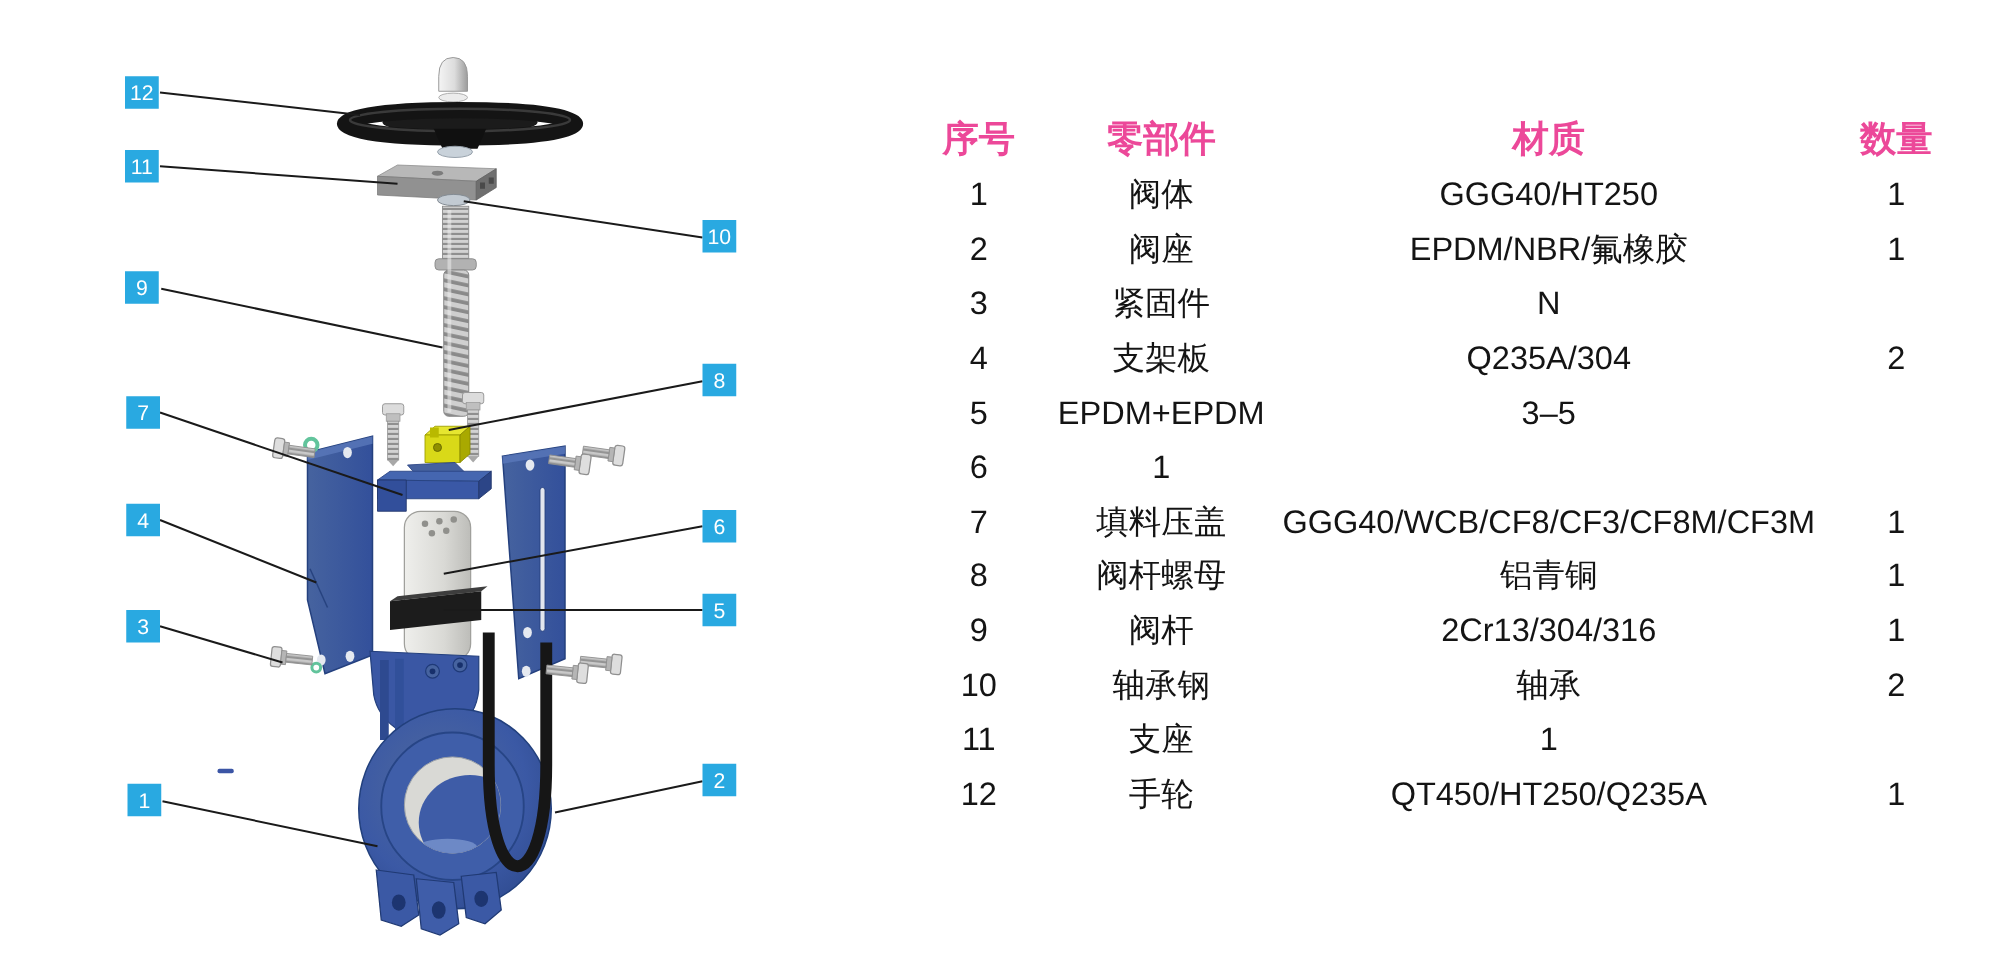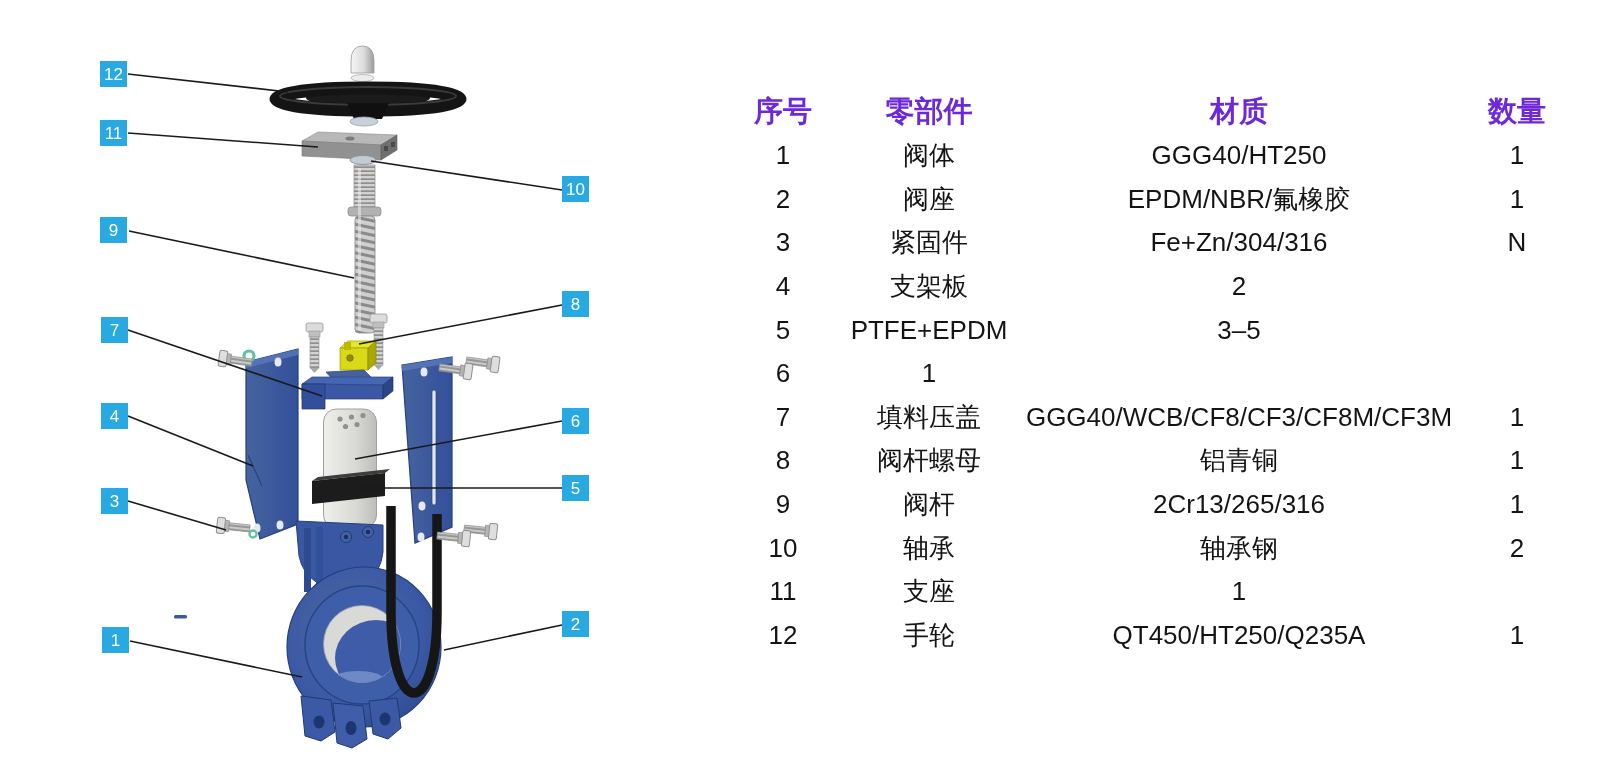--- a/index.html
+++ b/index.html
@@ -11,21 +11,21 @@
   .callout{
     position:absolute;width:27px;height:26px;background:#29a9e1;color:#ffffff;
     font-size:17px;font-weight:500;display:flex;align-items:center;justify-content:center;
     line-height:1;user-select:none;
   }
   .parts-table{position:absolute;left:722px;top:90px;width:848px;}
   .t-row{
     display:grid;grid-template-columns:122px 170px 450px 106px;height:43.6px;
     align-items:center;text-align:center;font-size:26px;color:#141414;white-space:nowrap;
   }
-  .t-head{height:44px;font-size:29px;font-weight:700;color:#6d28d9;}
+  .t-head{height:44px;font-size:29px;font-weight:700;color:#ec4899;}
   .t-row span{display:block;}
 </style>
 </head>
 <body>
 
 <div class="stage">
 
   <svg class="diagram-svg" width="660" height="766" viewBox="0 0 660 766">
     <defs>
       <linearGradient id="domeGrad" x1="0" y1="0" x2="1" y2="0">
@@ -244,31 +244,31 @@
     </div>
     <div class="t-row">
       <span>2</span>
       <span>阀座</span>
       <span>EPDM/NBR/氟橡胶</span>
       <span>1</span>
     </div>
     <div class="t-row">
       <span>3</span>
       <span>紧固件</span>
-      <span>Fe+Zn/304/316</span>
       <span>N</span>
     </div>
     <div class="t-row">
       <span>4</span>
       <span>支架板</span>
+      <span>Q235A/304</span>
       <span>2</span>
     </div>
     <div class="t-row">
       <span>5</span>
-      <span>PTFE+EPDM</span>
+      <span>EPDM+EPDM</span>
       <span>3–5</span>
     </div>
     <div class="t-row">
       <span>6</span>
       <span>1</span>
     </div>
     <div class="t-row">
       <span>7</span>
       <span>填料压盖</span>
       <span>GGG40/WCB/CF8/CF3/CF8M/CF3M</span>
@@ -276,27 +276,27 @@
     </div>
     <div class="t-row">
       <span>8</span>
       <span>阀杆螺母</span>
       <span>铝青铜</span>
       <span>1</span>
     </div>
     <div class="t-row">
       <span>9</span>
       <span>阀杆</span>
-      <span>2Cr13/265/316</span>
+      <span>2Cr13/304/316</span>
       <span>1</span>
     </div>
     <div class="t-row">
       <span>10</span>
+      <span>轴承钢</span>
       <span>轴承</span>
-      <span>轴承钢</span>
       <span>2</span>
     </div>
     <div class="t-row">
       <span>11</span>
       <span>支座</span>
       <span>1</span>
     </div>
     <div class="t-row">
       <span>12</span>
       <span>手轮</span>

